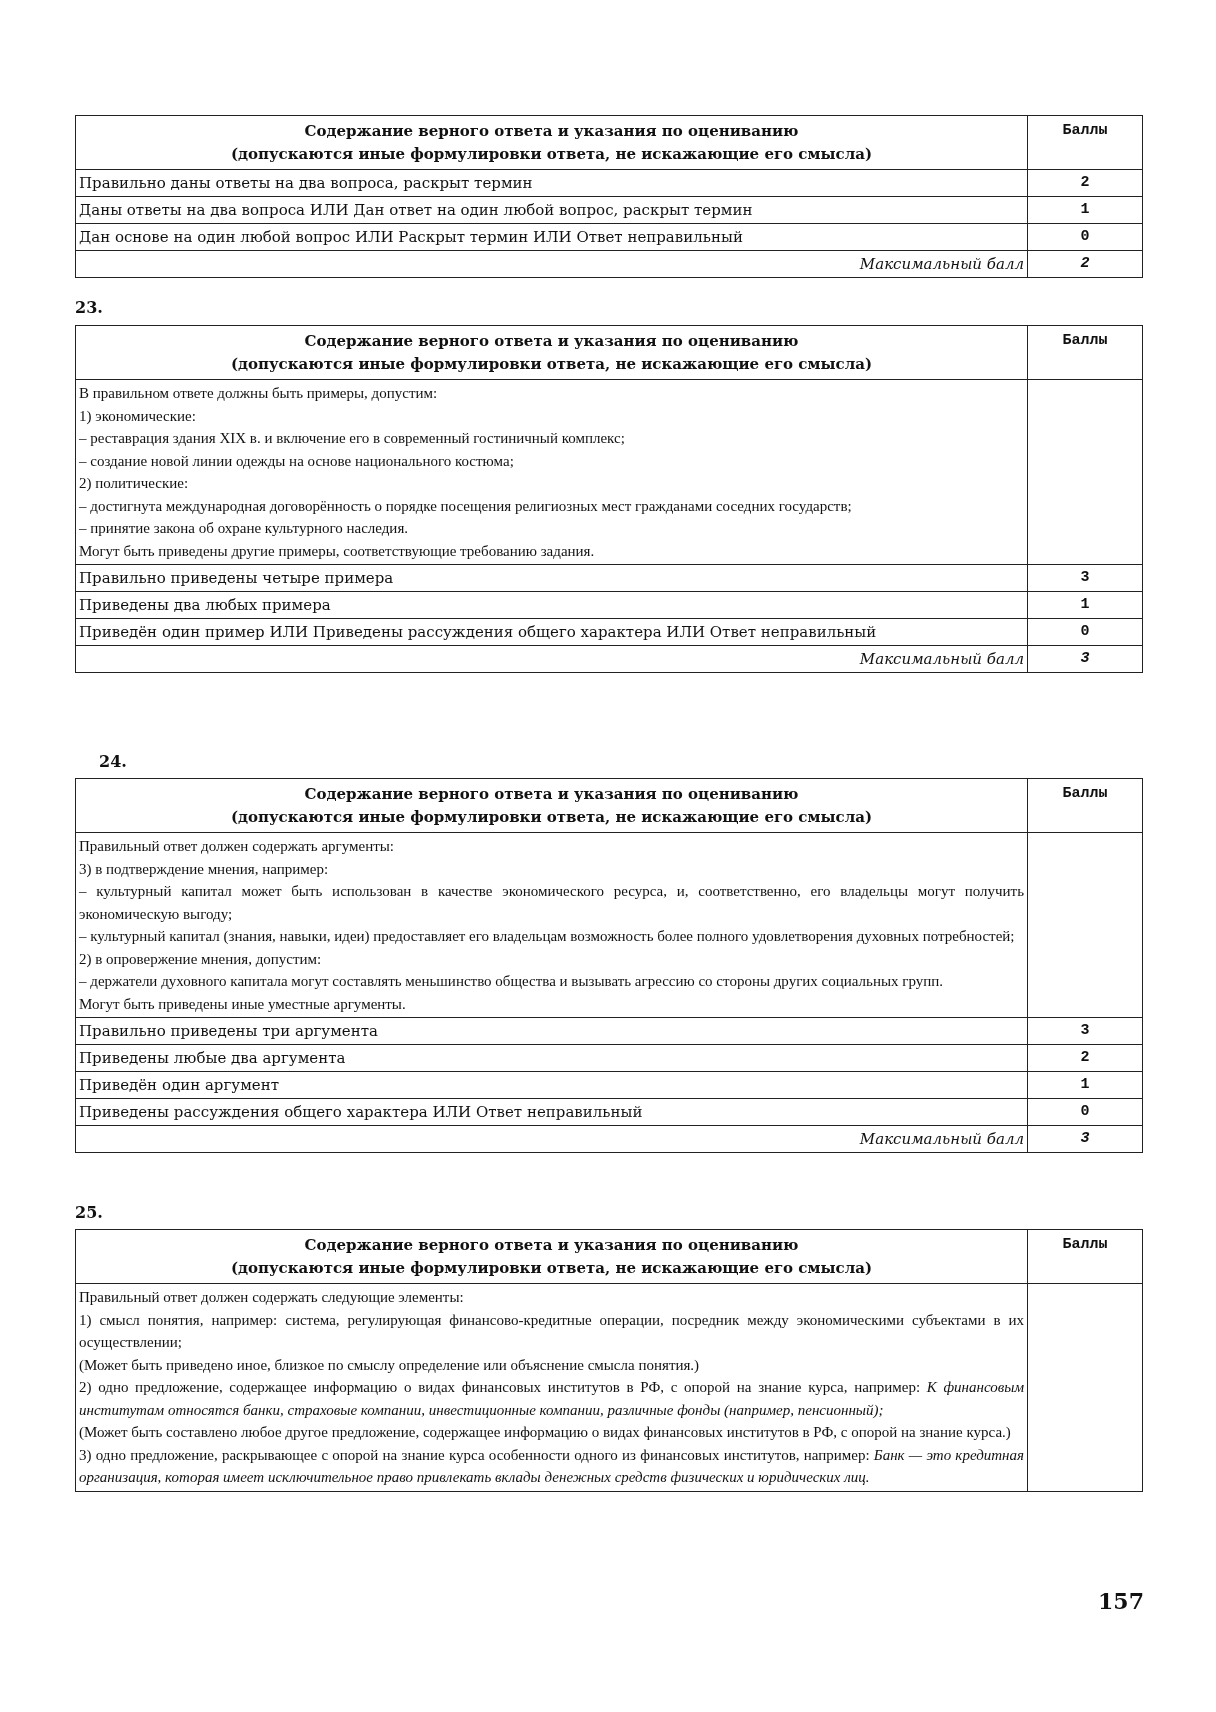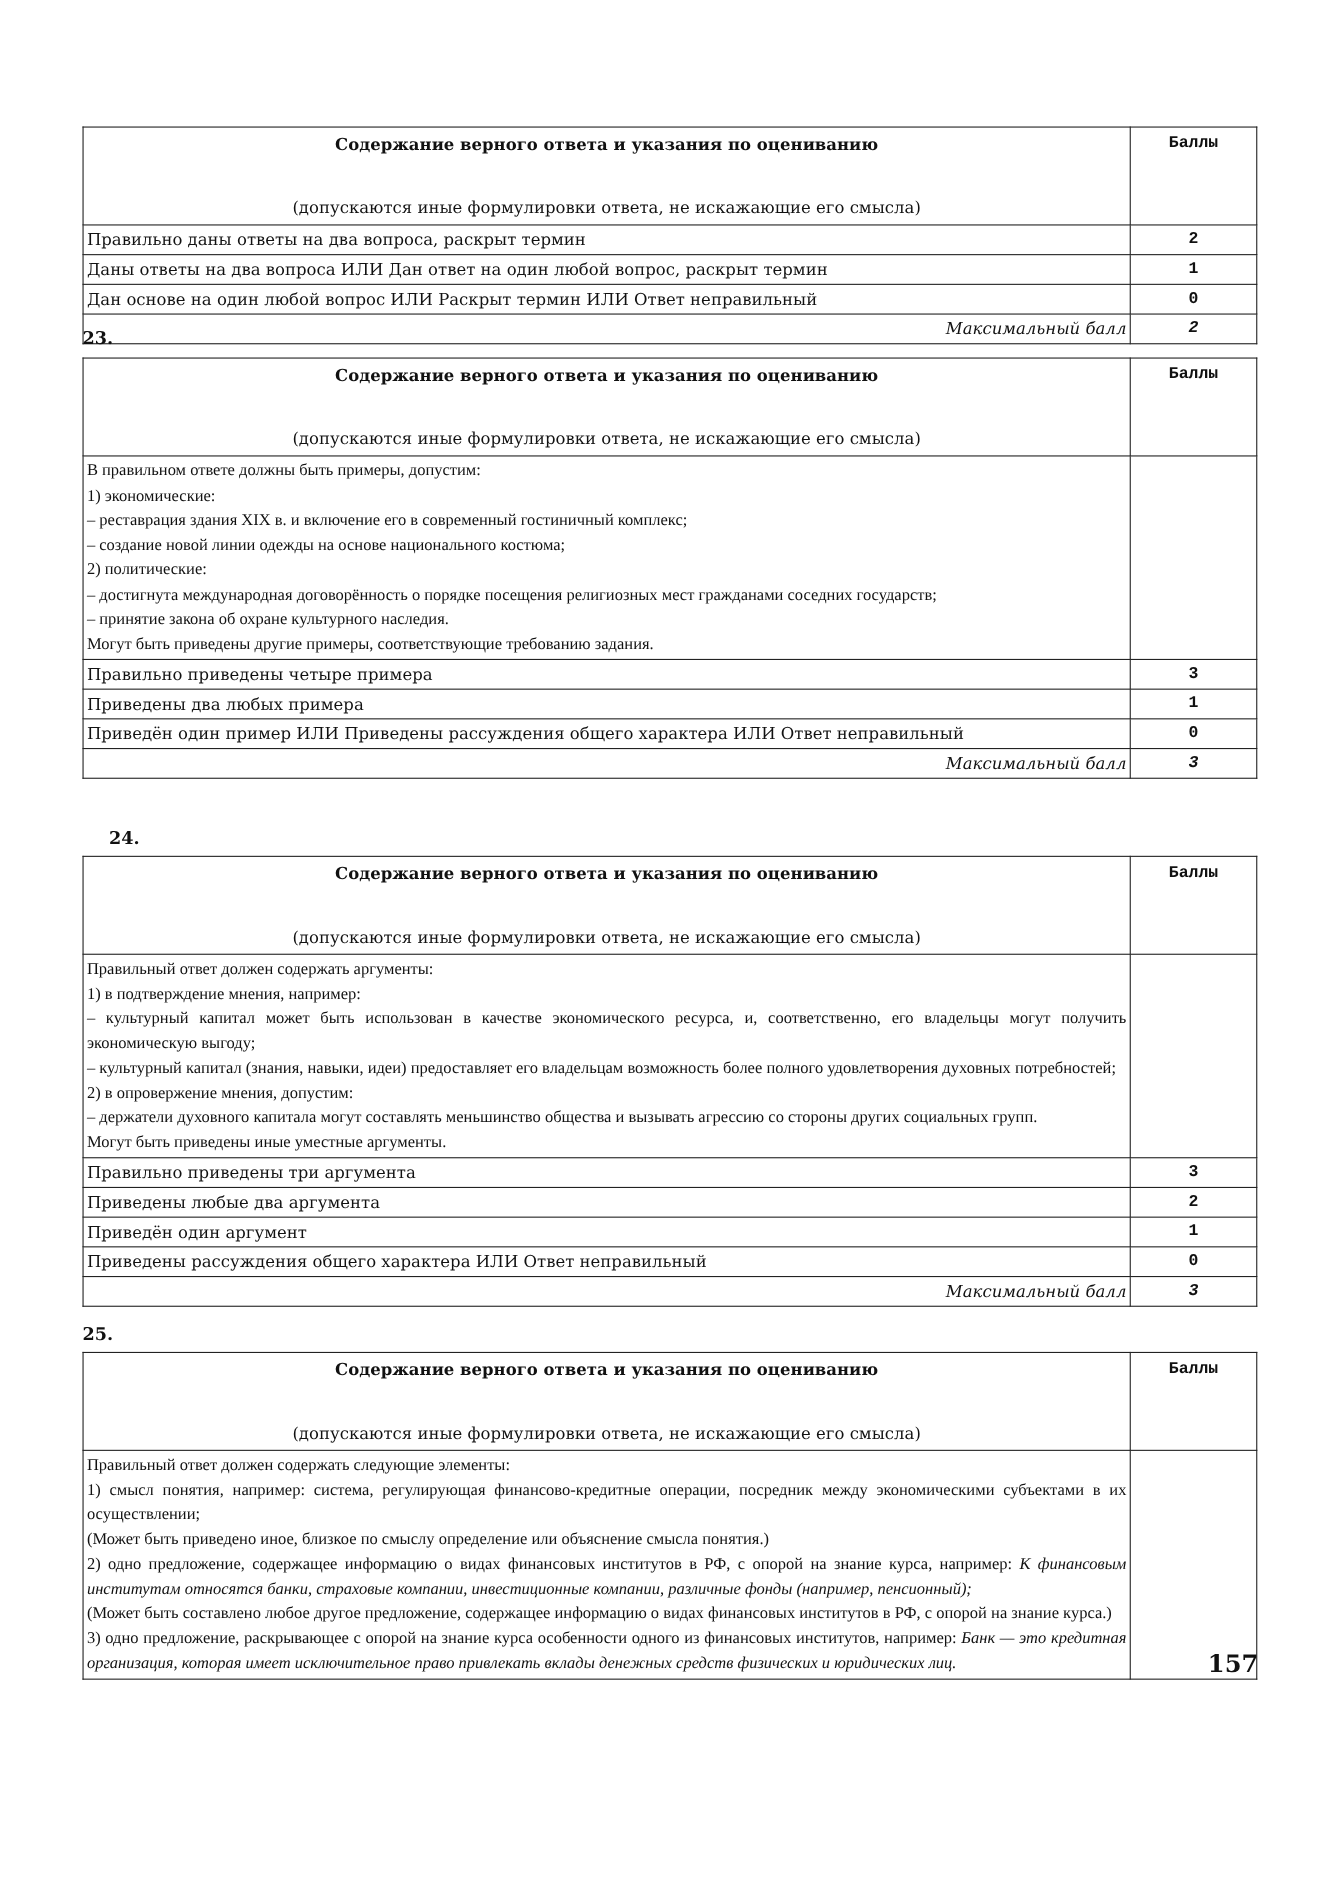--- a/index.html
+++ b/index.html
@@ -4,29 +4,29 @@
 <style>
   html, body { margin: 0; padding: 0; background: #ffffff; }
   body { width: 1216px; height: 1712px; position: relative; overflow: hidden;
          font-family: "DejaVu Serif", "Liberation Serif", serif; color: #111; }
   .sec-num { position: absolute; left: 75px; font-weight: bold; font-size: 16px; }
   table.crit { position: absolute; left: 75px; width: 1068px; border-collapse: collapse;
                font-size: 15px; line-height: 22.5px; }
   table.crit td { border: 1.5px solid #222; padding: 0 3px; vertical-align: top; }
   table.crit td.score { width: 108px; text-align: center; font-weight: bold; font-family: Liberation Mono, monospace; }
   table.crit tr.head td { text-align: center; font-weight: bold; padding-top: 4px; padding-bottom: 4px; }
-  table.crit tr.head td .sub { font-weight: normal; margin-top: 35px; }
+  table.crit tr.head td .sub { font-weight: bold; }
   table.crit tr.head td.score { vertical-align: top; }
   table.crit tr.row td { height: 26px; line-height: 26px; }
   table.crit td.max-label { text-align: right; font-style: italic; font-weight: normal; }
   table.crit td.max-score { font-style: italic; }
   .body-cell p { margin: 0; text-align: justify; font-family: Liberation Serif, serif; }
   .body-cell { padding-top: 2px !important; padding-bottom: 2px !important; }
   em.ex { font-style: italic; }
-  .page-num { position: absolute; right: 72px; top: 1500px; font-weight: bold; font-size: 22px; }
+  .page-num { position: absolute; right: 72px; top: 1588px; font-weight: bold; font-size: 22px; }
 </style>
 </head>
 <body>
 
 <table class="crit" style="top:115px;">
   <tbody>
       <tr class="head">
     <td>
       <div>Содержание верного ответа и указания по оцениванию</div>
       <div class="sub">(допускаются иные формулировки ответа, не искажающие его смысла)</div>
@@ -100,21 +100,21 @@
       <tr class="head">
     <td>
       <div>Содержание верного ответа и указания по оцениванию</div>
       <div class="sub">(допускаются иные формулировки ответа, не искажающие его смысла)</div>
     </td>
     <td class="score">Баллы</td>
   </tr>
   <tr>
     <td class="body-cell">
       <p>Правильный ответ должен содержать аргументы:</p>
-      <p>1) в подтверждение мнения, например:</p>
+      <p>3) в подтверждение мнения, например:</p>
       <p>– культурный капитал может быть использован в качестве экономического ресурса, и, соответственно, его владельцы могут получить экономическую выгоду;</p>
       <p>– культурный капитал (знания, навыки, идеи) предоставляет его владельцам возможность более полного удовлетворения духовных потребностей;</p>
       <p>2) в опровержение мнения, допустим:</p>
       <p>– держатели духовного капитала могут составлять меньшинство общества и вызывать агрессию со стороны других социальных групп.</p>
       <p>Могут быть приведены иные уместные аргументы.</p>
     </td>
     <td class="score"></td>
   </tr>
   <tr class="row">
     <td>Правильно приведены три аргумента</td>

